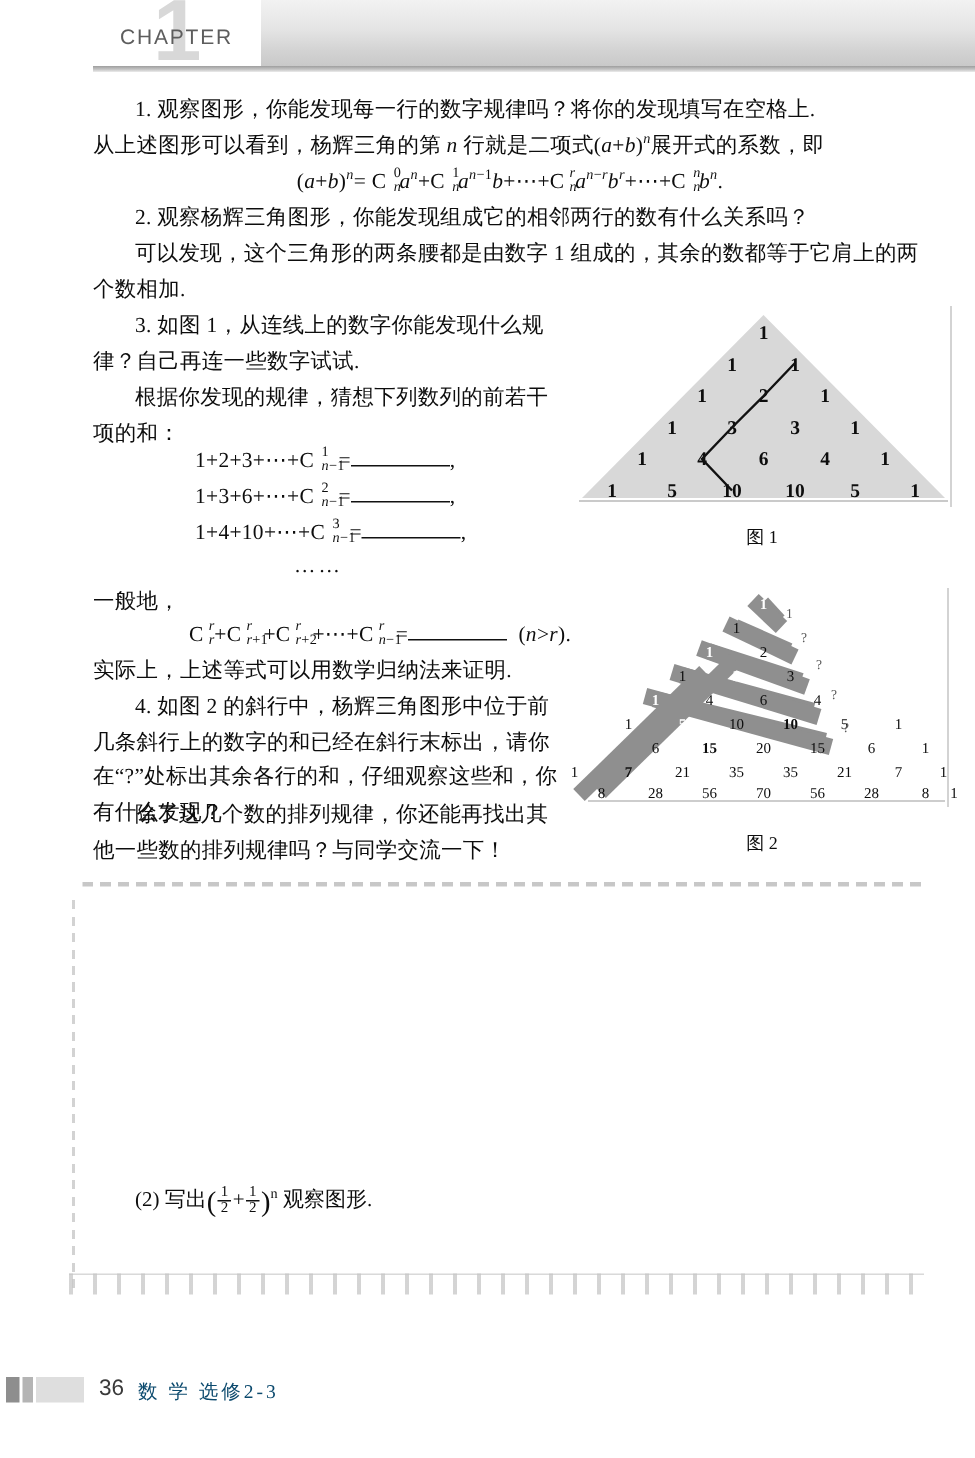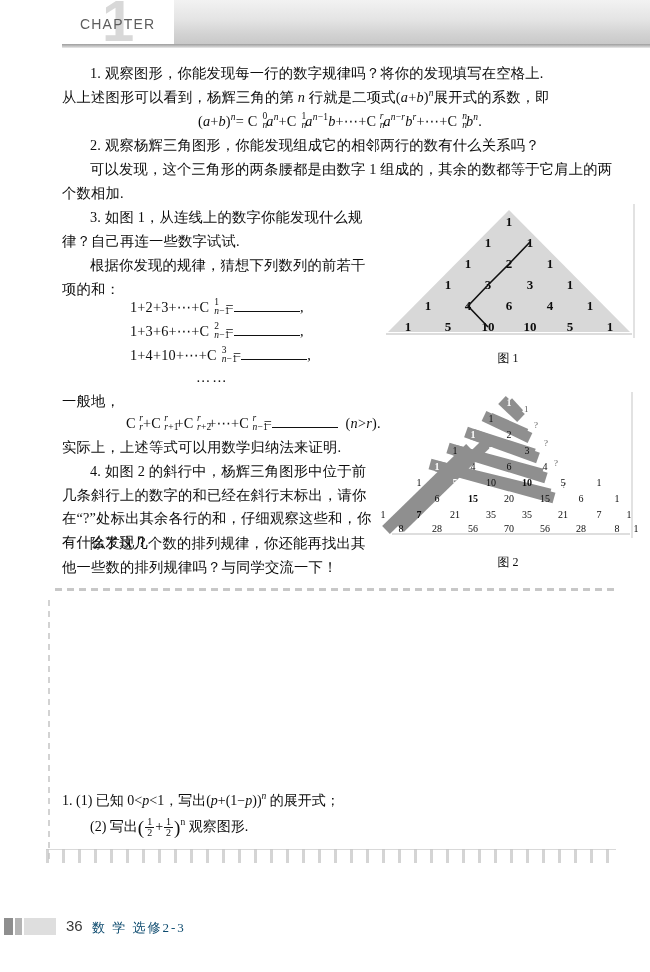--- a/index.html
+++ b/index.html
@@ -291,25 +291,20 @@
 <div class="dash-left"></div>
 
 <div class="ex-head">
   
   
   
   
 </div>
 
 <div class="ex-list">
-  <div class="ex-item">
-    <span>1.</span>
-    <span>(1)</span>
-    <span>已知 0&lt;<i class="v">p</i>&lt;1，写出(<i class="v">p</i>+(1−<i class="v">p</i>))<sup><i class="v">n</i></sup> 的展开式；</span>
-  </div>
   <div class="ex-item" style="padding-left:28px;">
     <span>(2)</span>
     <span>写出</span><span class="paren-big">(</span><span class="frac"><span class="num">1</span><span class="den">2</span></span>+<span class="frac"><span class="num">1</span><span class="den">2</span></span><span class="paren-big">)</span><sup>n</sup> <span>观察图形.</span>
   </div>
 </div>
 
 <div class="comb-bottom-rule"></div>
 <div class="comb-bottom"></div>
 
 <div class="f-blk1"></div>

